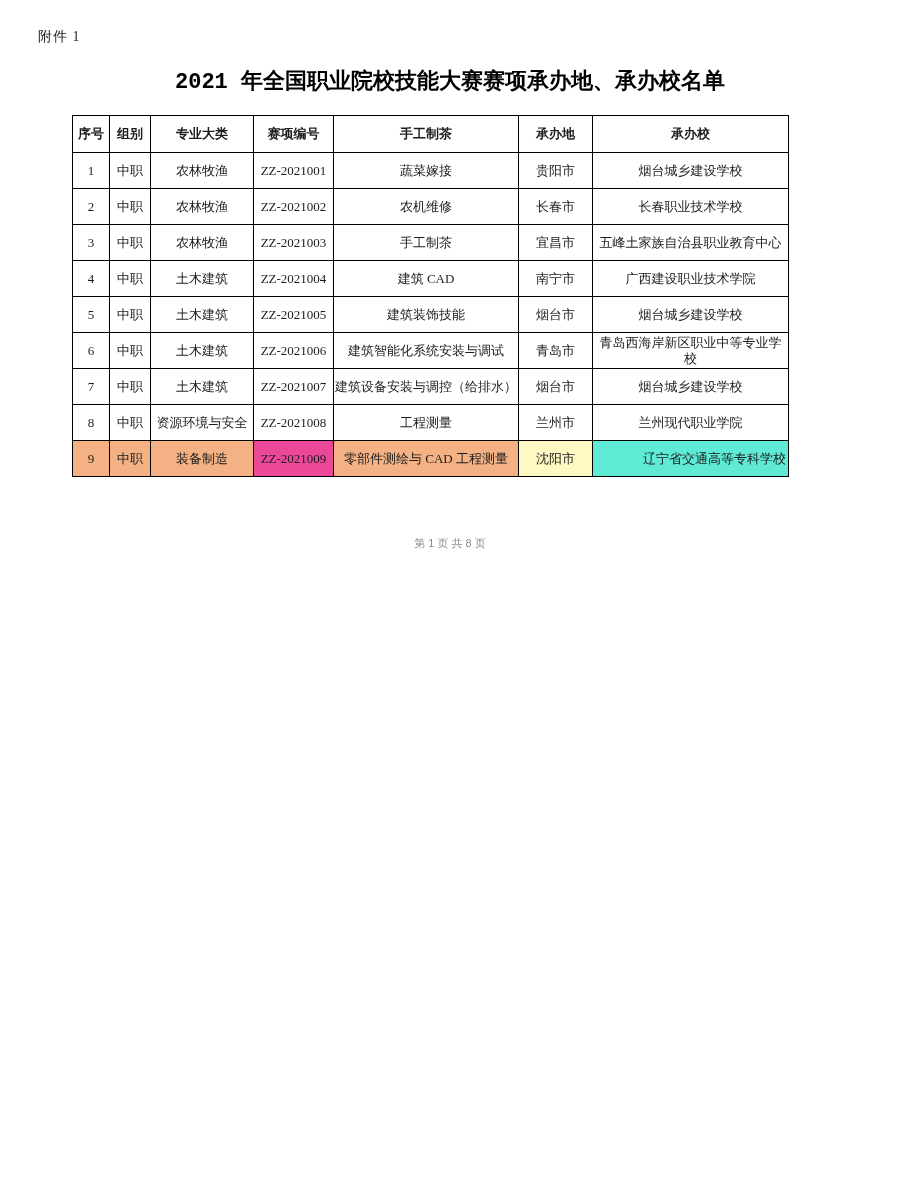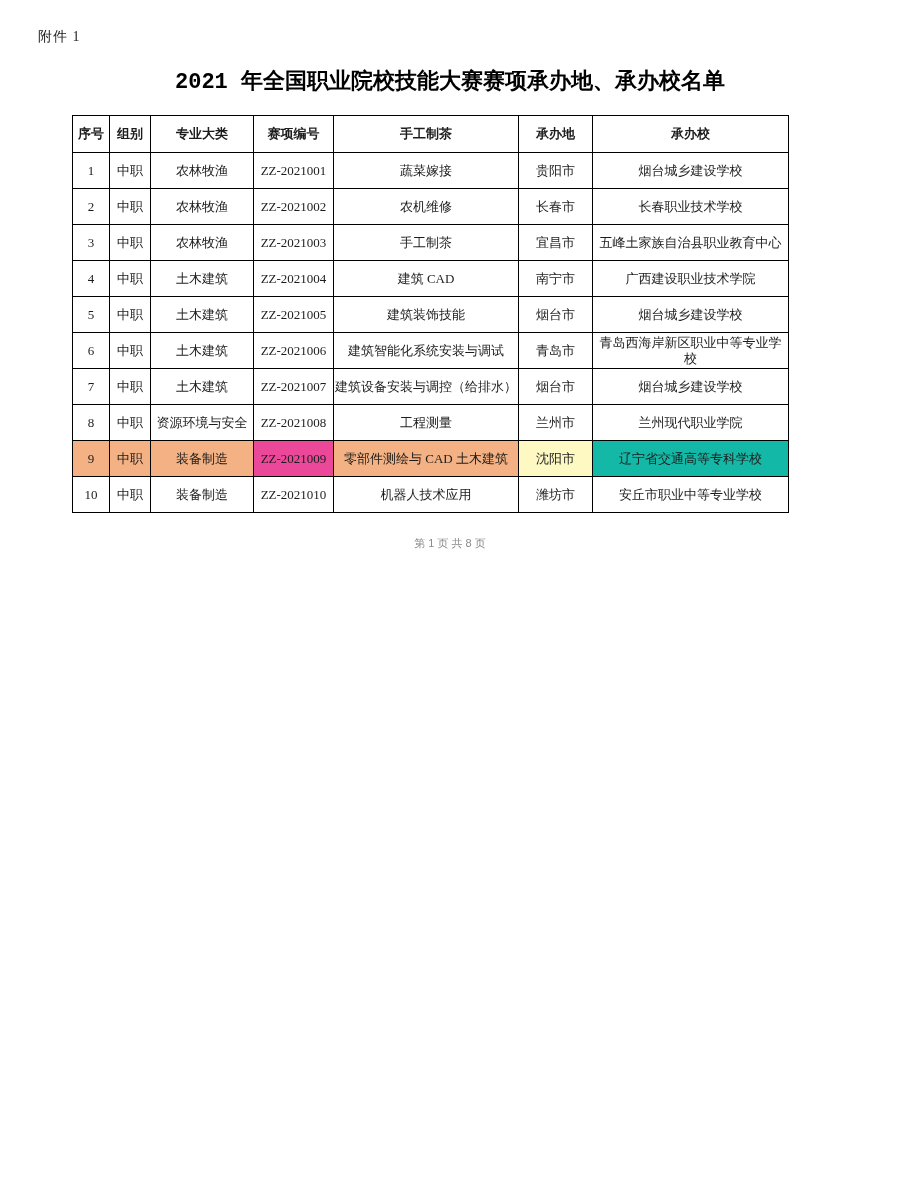--- a/index.html
+++ b/index.html
@@ -183,31 +183,22 @@
           <td>ZZ-2021008</td>
           <td>工程测量</td>
           <td>兰州市</td>
           <td>兰州现代职业学院</td>
         </tr>
         <tr>
           <td style="background-color: rgb(244, 177, 131);">9</td>
           <td style="background-color: rgb(244, 177, 131);">中职</td>
           <td style="background-color: rgb(244, 177, 131);">装备制造</td>
           <td style="background-color: #ec4899;">ZZ-2021009</td>
-          <td style="background-color: rgb(244, 177, 131);">零部件测绘与 CAD 土木建筑</td>
+          <td style="background-color: rgb(244, 177, 131);">零部件测绘与 CAD 工程测量</td>
           <td style="background-color: #fef9c3;">沈阳市</td>
-          <td style="background-color: #14b8a6;">辽宁省交通高等专科学校</td>
-        </tr>
-        <tr>
-          <td>10</td>
-          <td>中职</td>
-          <td>装备制造</td>
-          <td>ZZ-2021010</td>
-          <td>机器人技术应用</td>
-          <td>潍坊市</td>
-          <td>安丘市职业中等专业学校</td>
+          <td style="background-color: #5eead4; text-align: right;">辽宁省交通高等专科学校</td>
         </tr>
       </tbody>
   </table>
 
   <div class="footer">第 1 页 共 8 页</div>
 
 </div>
 
 </body></html>

